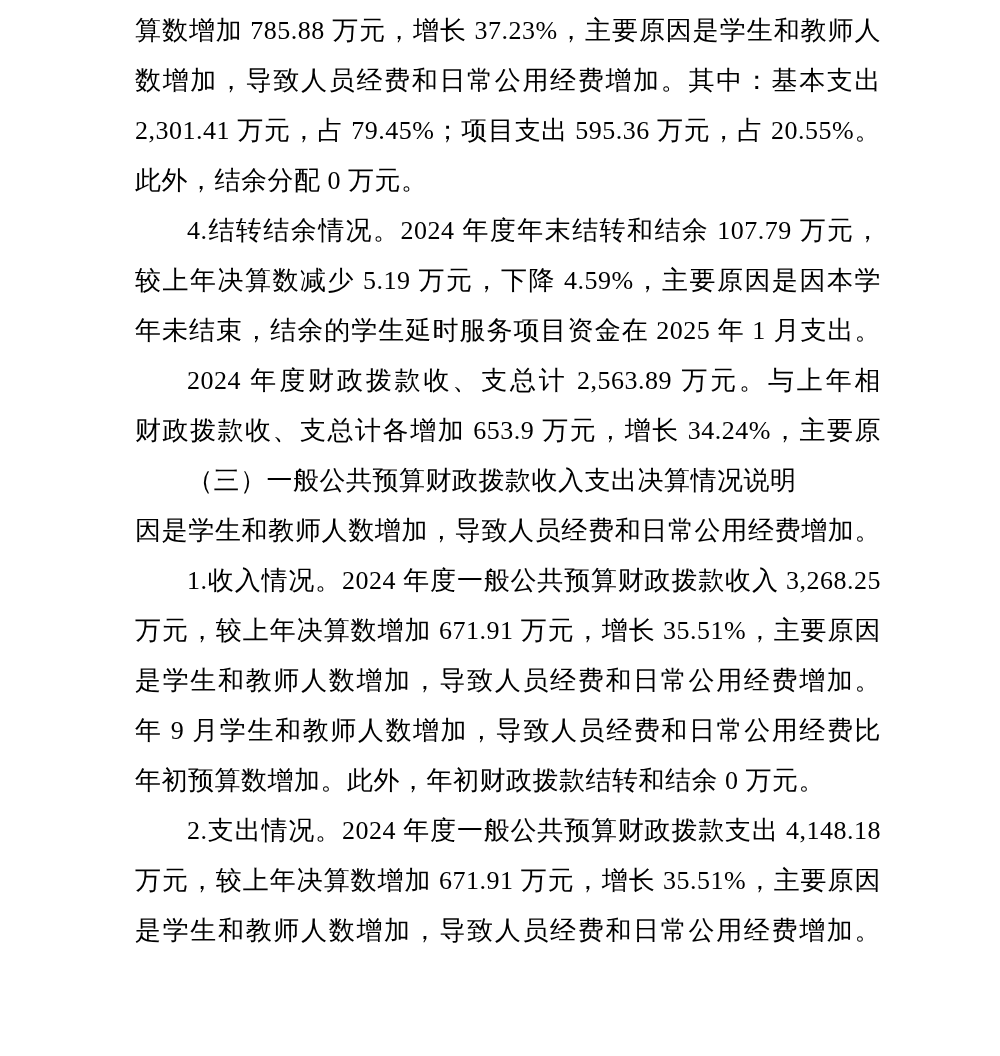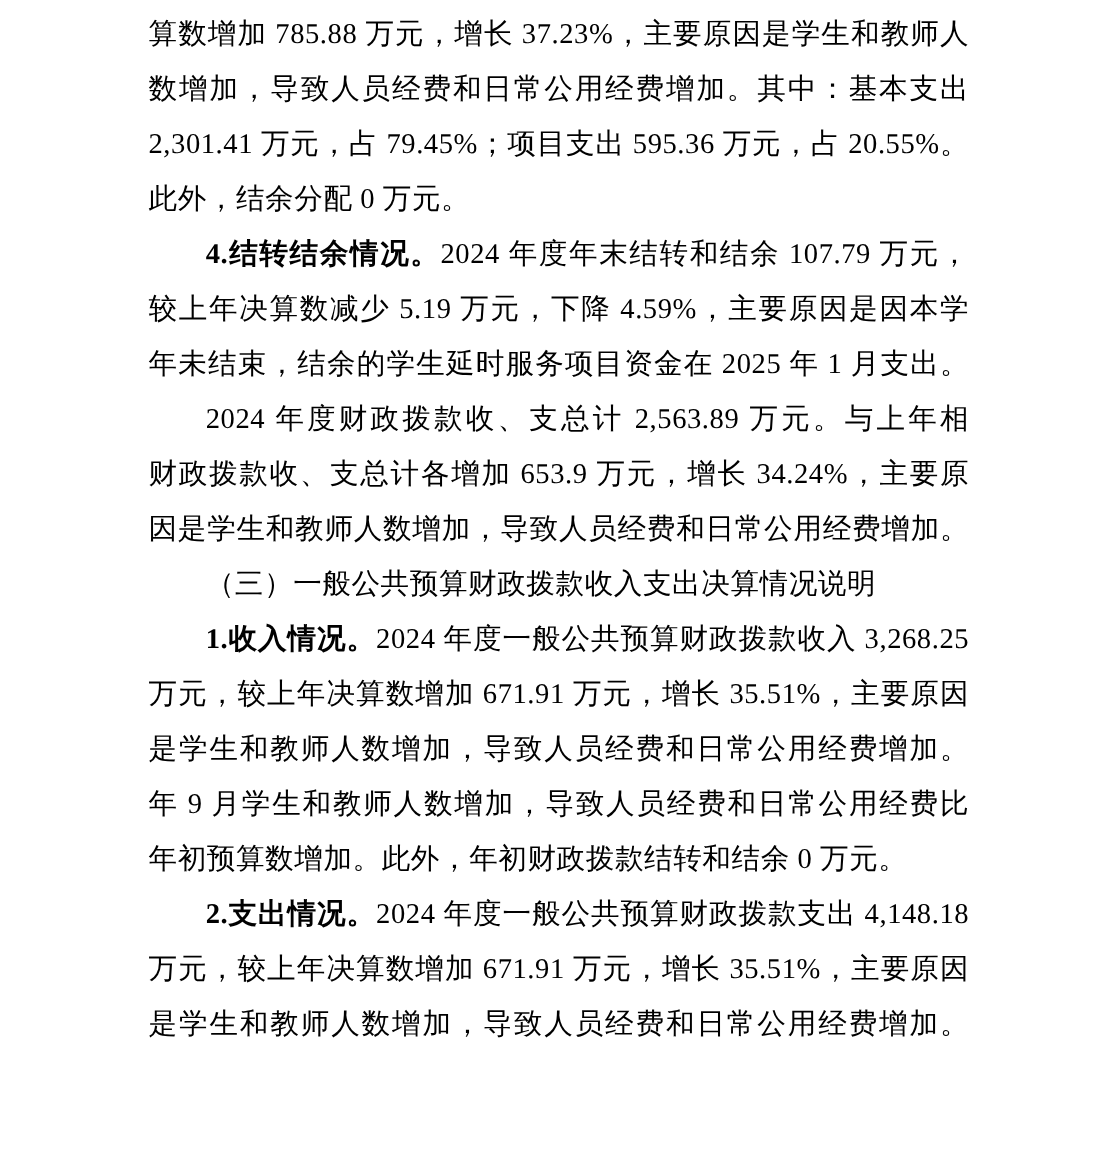--- a/index.html
+++ b/index.html
@@ -32,39 +32,39 @@
     color: #000000;
   }
   .line.just {
     text-align: justify;
     text-align-last: justify;
   }
   .line.ind {
     text-indent: 52px;
   }
   .bold-run {
-    font-weight: 700;
+    font-weight: 400;
   }
 </style>
 </head>
 <body>
 
 <div class="page">
   <div class="doc-body">
       <div class="line just">算数增加 785.88 万元，增长 37.23%，主要原因是学生和教师人</div>
       <div class="line just">数增加，导致人员经费和日常公用经费增加。其中：基本支出</div>
       <div class="line just">2,301.41 万元，占 79.45%；项目支出 595.36 万元，占 20.55%。</div>
       <div class="line">此外，结余分配 0 万元。</div>
       <div class="line just ind"><span class="bold-run">4.结转结余情况。</span><span>2024 年度年末结转和结余 107.79 万元，</span></div>
       <div class="line just">较上年决算数减少 5.19 万元，下降 4.59%，主要原因是因本学</div>
       <div class="line just">年未结束，结余的学生延时服务项目资金在 2025 年 1 月支出。</div>
       <div class="line just ind">2024 年度财政拨款收、支总计 2,563.89 万元。与上年相比，</div>
       <div class="line just">财政拨款收、支总计各增加 653.9 万元，增长 34.24%，主要原</div>
+      <div class="line ind">（三）一般公共预算财政拨款收入支出决算情况说明</div>
       <div class="line just">因是学生和教师人数增加，导致人员经费和日常公用经费增加。</div>
-      <div class="line ind">（三）一般公共预算财政拨款收入支出决算情况说明</div>
       <div class="line just ind"><span class="bold-run">1.收入情况。</span><span>2024 年度一般公共预算财政拨款收入 3,268.25</span></div>
       <div class="line just">万元，较上年决算数增加 671.91 万元，增长 35.51%，主要原因</div>
       <div class="line just">是学生和教师人数增加，导致人员经费和日常公用经费增加。</div>
       <div class="line just">年 9 月学生和教师人数增加，导致人员经费和日常公用经费比</div>
       <div class="line">年初预算数增加。此外，年初财政拨款结转和结余 0 万元。</div>
       <div class="line just ind"><span class="bold-run">2.支出情况。</span><span>2024 年度一般公共预算财政拨款支出 4,148.18</span></div>
       <div class="line just">万元，较上年决算数增加 671.91 万元，增长 35.51%，主要原因</div>
       <div class="line just">是学生和教师人数增加，导致人员经费和日常公用经费增加。</div>
     </div>
 </div>

